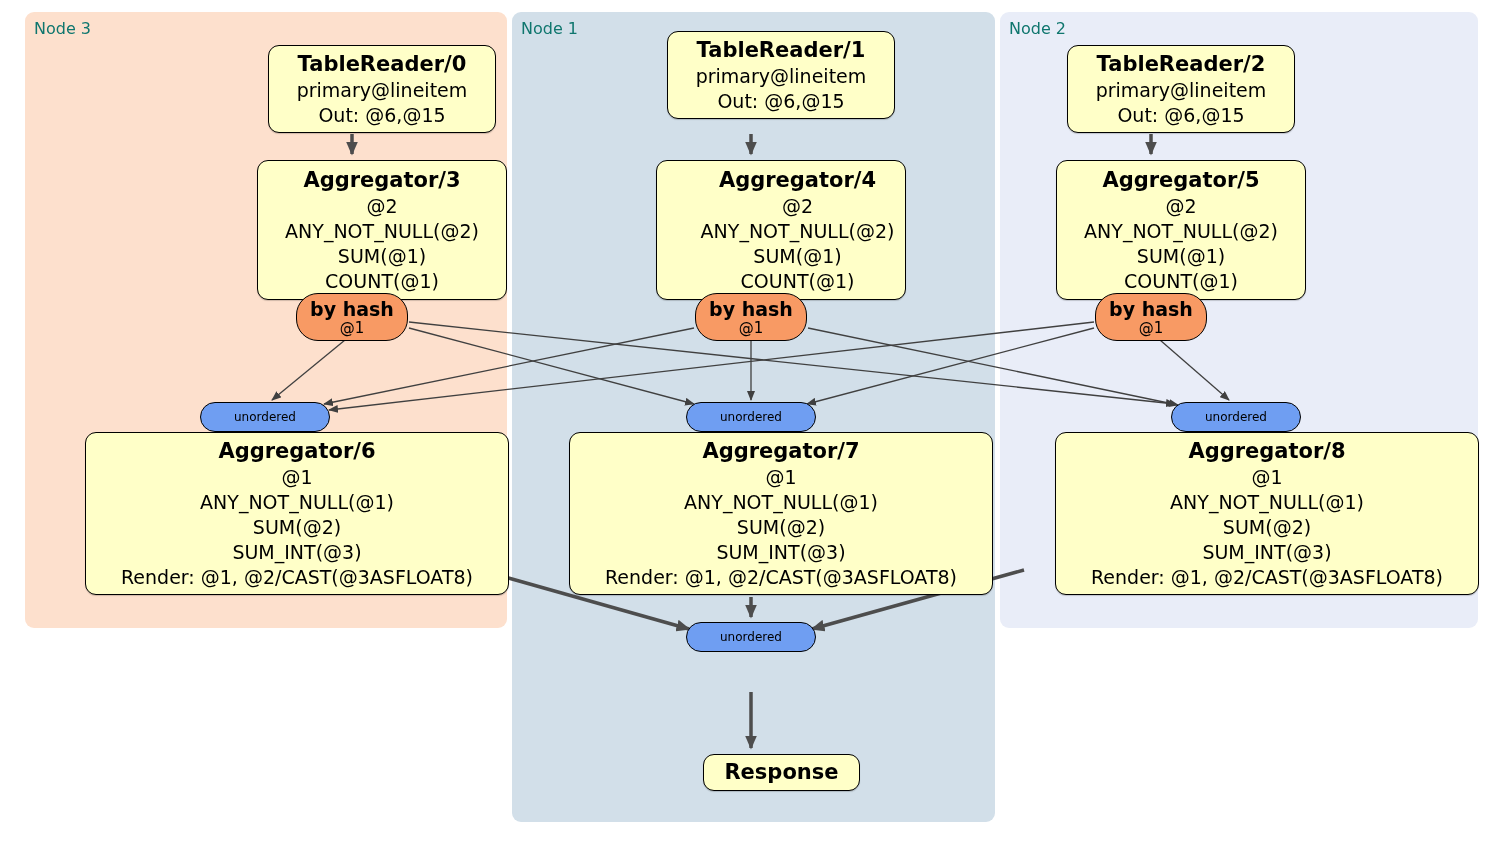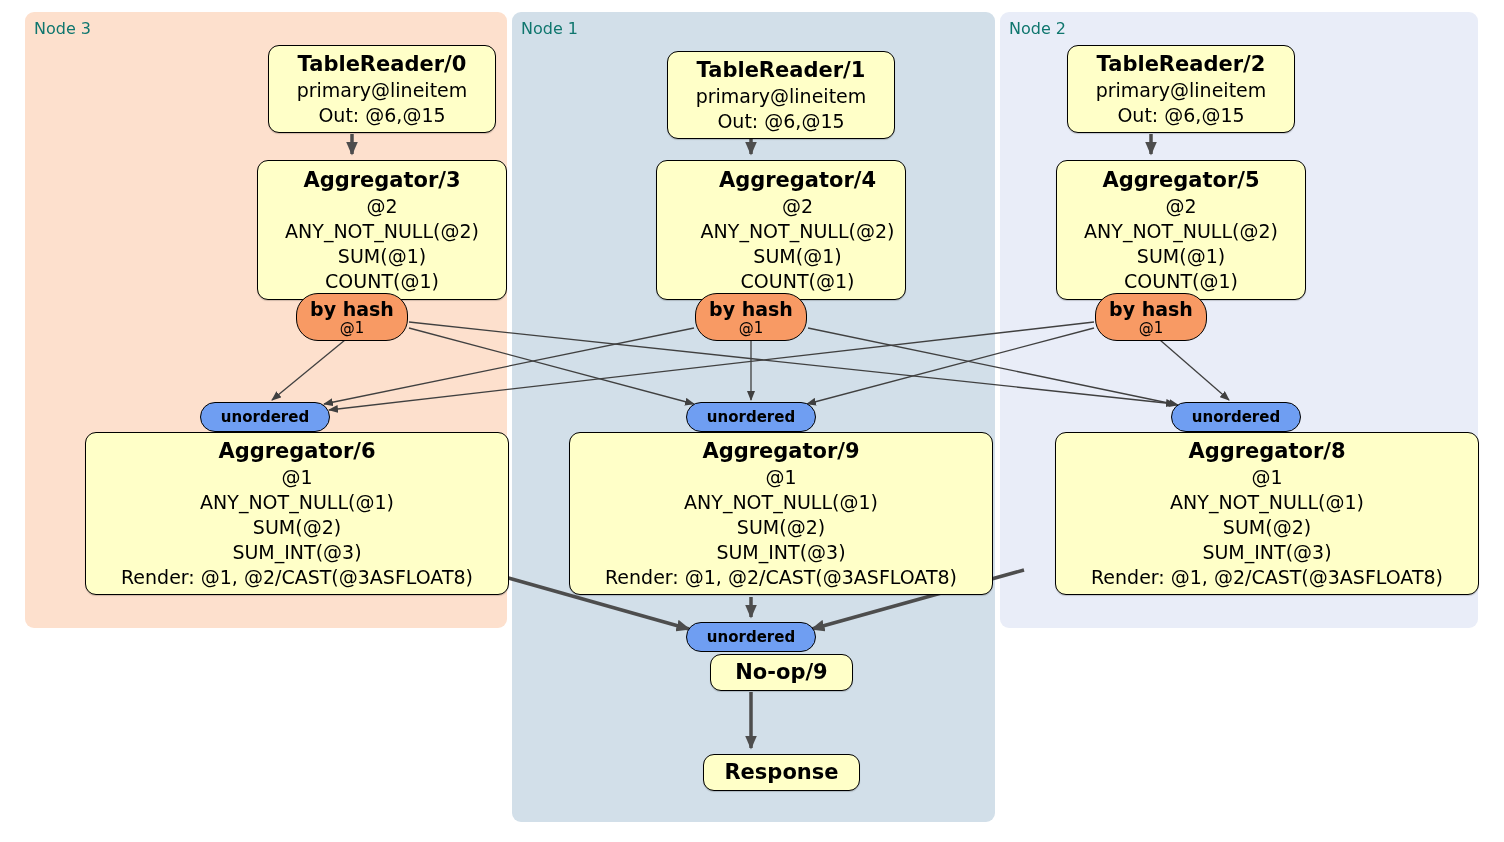--- a/index.html
+++ b/index.html
@@ -24,24 +24,24 @@
   .box-line{font-size:19px;line-height:25px;white-space:nowrap;}
   .oval{
     position:absolute;z-index:3;border:1.6px solid #000;display:flex;
     flex-direction:column;justify-content:center;align-items:center;
     text-align:center;box-sizing:border-box;
   }
   .oval.hash{background:#F89A64;border-radius:22px;align-items:center;}
   .oval.stream{background:#6F9EF2;border-radius:16px;}
   .hash-label{font-size:19px;font-weight:bold;line-height:22px;white-space:nowrap;}
   .hash-detail{font-size:15px;line-height:17px;white-space:nowrap;}
-  .stream-label{font-size:15px;font-weight:bold;line-height:19px;white-space:nowrap;}
+  .stream-label{font-size:12px;font-weight:normal;line-height:19px;white-space:nowrap;}
   
   #tr0{left:238px;top:45px;width:228px;height:88px;}
-  #tr1{left:637px;top:51px;width:228px;height:88px;}
+  #tr1{left:637px;top:31px;width:228px;height:88px;}
   #tr2{left:1037px;top:45px;width:228px;height:88px;}
   #agg3{left:227px;top:160px;width:250px;height:140px;}
   #agg4{left:626px;top:160px;width:250px;height:140px;padding-left:33px;}
   #agg5{left:1026px;top:160px;width:250px;height:140px;}
   #agg6{left:55px;top:432px;width:424px;height:163px;}
   #agg7{left:539px;top:432px;width:424px;height:163px;}
   #agg8{left:1025px;top:432px;width:424px;height:163px;}
   #noop{left:680px;top:654px;width:143px;height:37px;}
   #response{left:673px;top:754px;width:157px;height:37px;}
   
@@ -163,39 +163,36 @@
 
   <div class="box" id="agg6">
     <div class="box-title">Aggregator/6</div>
     <div class="box-line">@1</div>
     <div class="box-line">ANY_NOT_NULL(@1)</div>
     <div class="box-line">SUM(@2)</div>
     <div class="box-line">SUM_INT(@3)</div>
     <div class="box-line">Render: @1, @2/CAST(@3ASFLOAT8)</div>
   </div>
   <div class="box" id="agg7">
-    <div class="box-title">Aggregator/9</div>
+    <div class="box-title">Aggregator/7</div>
     <div class="box-line">@1</div>
     <div class="box-line">ANY_NOT_NULL(@1)</div>
     <div class="box-line">SUM(@2)</div>
     <div class="box-line">SUM_INT(@3)</div>
     <div class="box-line">Render: @1, @2/CAST(@3ASFLOAT8)</div>
   </div>
   <div class="box" id="agg8">
     <div class="box-title">Aggregator/8</div>
     <div class="box-line">@1</div>
     <div class="box-line">ANY_NOT_NULL(@1)</div>
     <div class="box-line">SUM(@2)</div>
     <div class="box-line">SUM_INT(@3)</div>
     <div class="box-line">Render: @1, @2/CAST(@3ASFLOAT8)</div>
   </div>
 
   <div class="oval stream" id="unf">
     <div class="stream-label">unordered</div>
   </div>
-  <div class="box" id="noop">
-    <div class="box-title">No-op/9</div>
-  </div>
   <div class="box" id="response">
     <div class="box-title">Response</div>
   </div>
 
 </div>
 
 </body></html>

